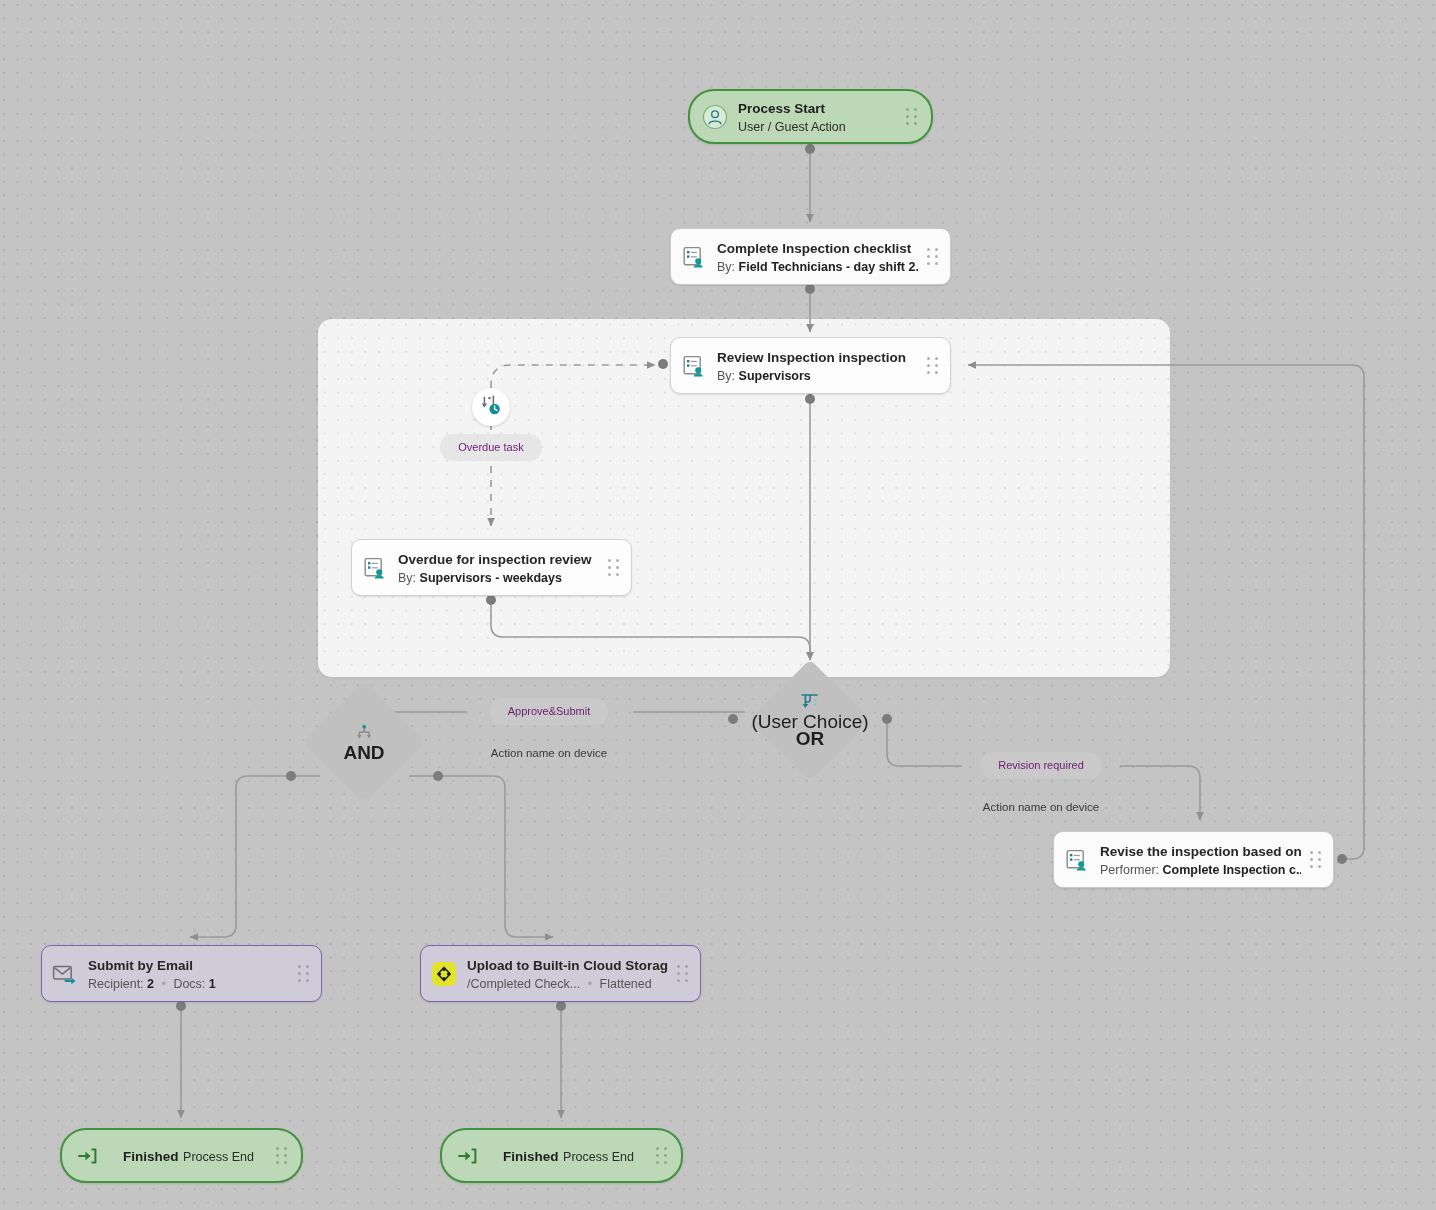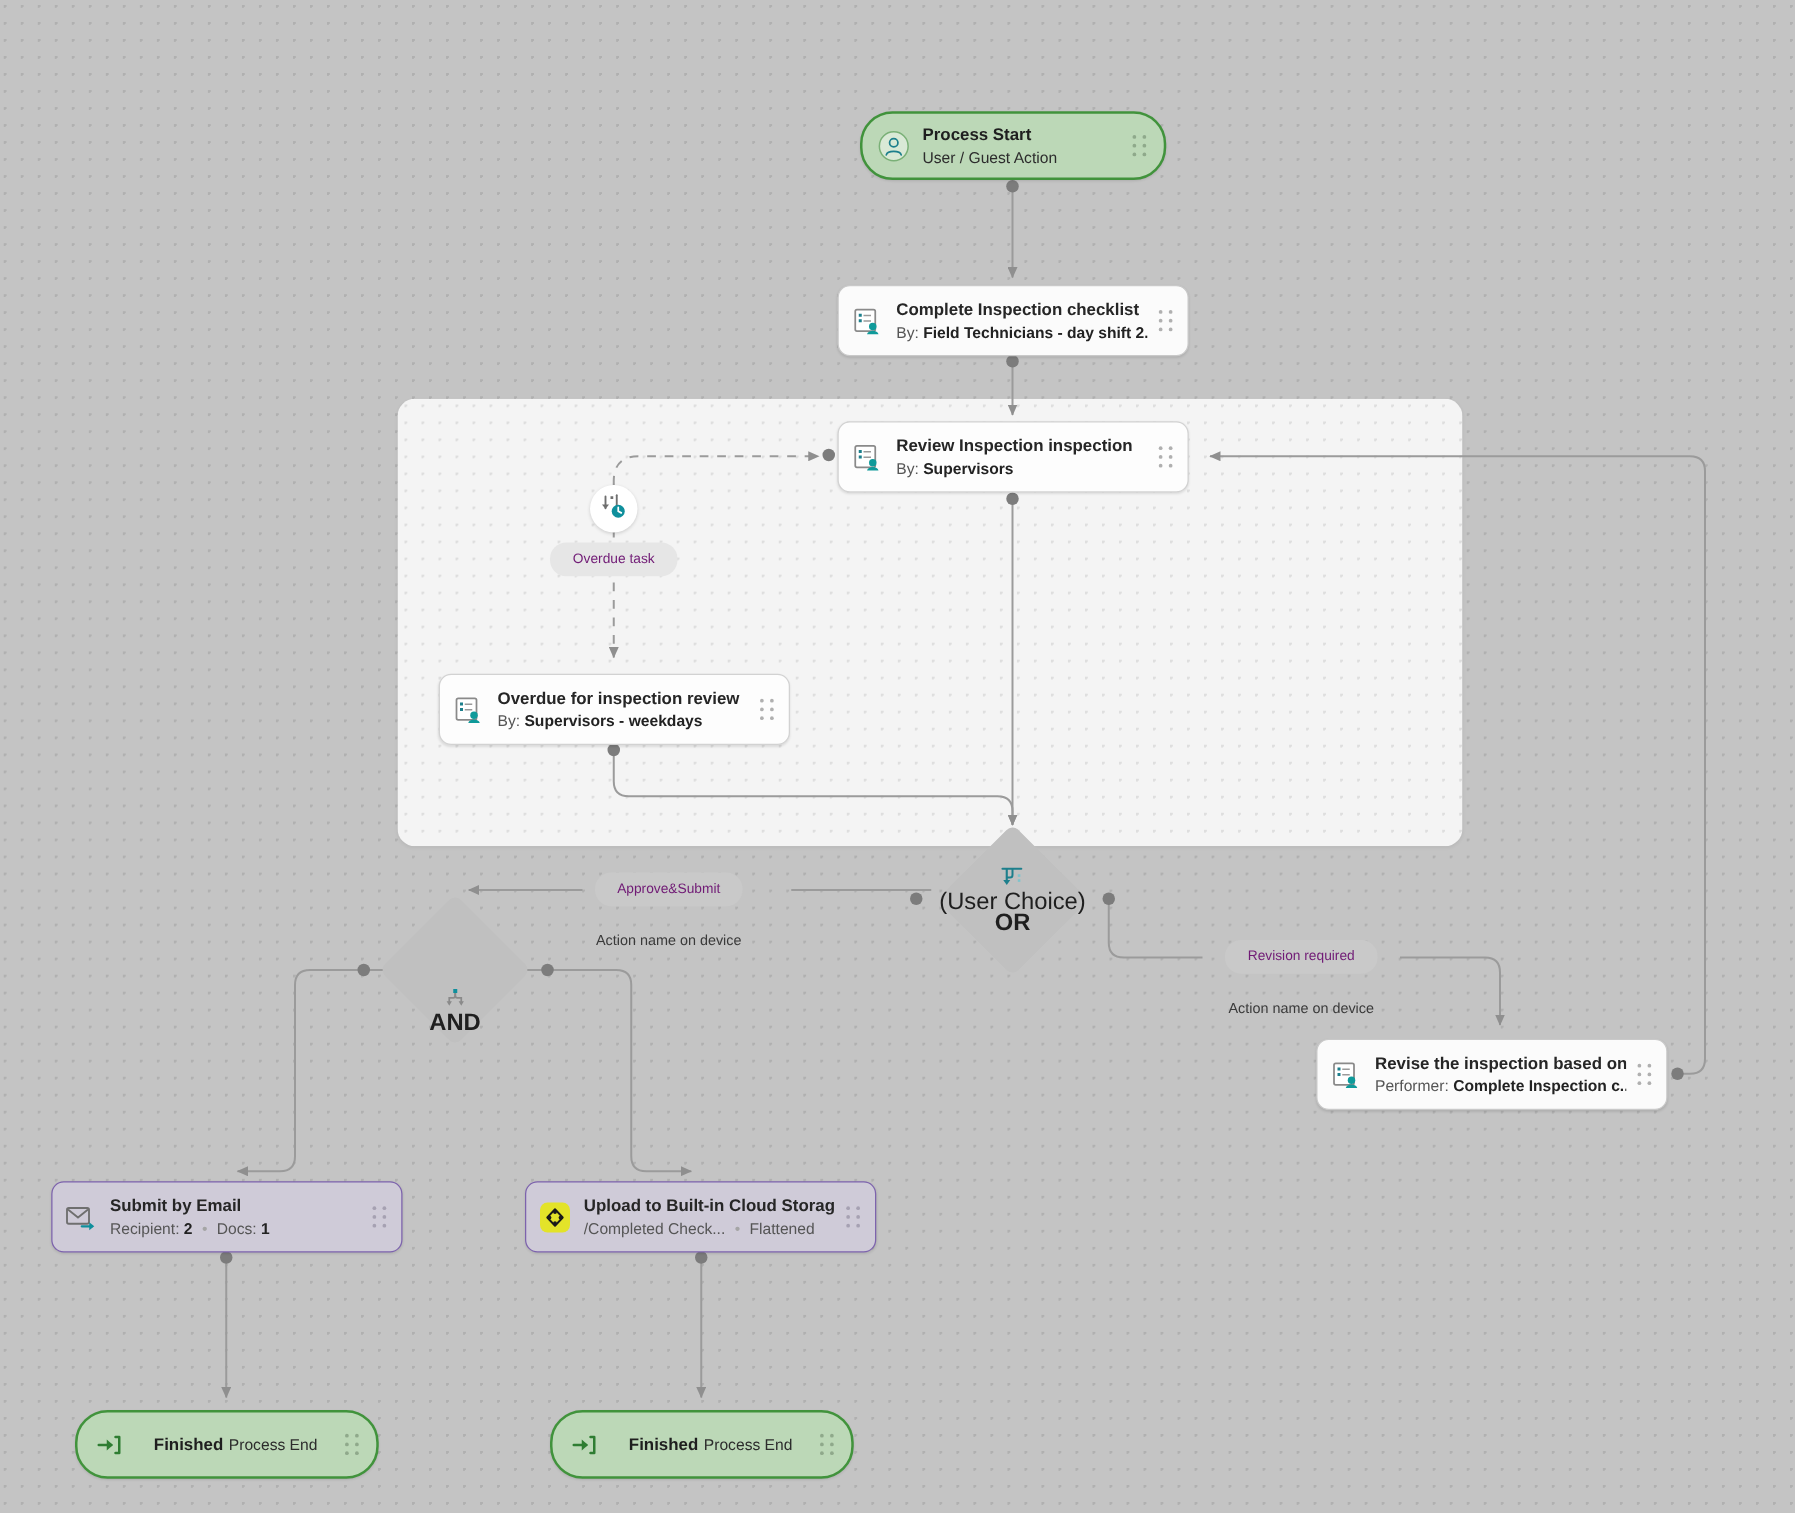--- a/index.html
+++ b/index.html
@@ -420,37 +420,37 @@
         <rect x="15.2" y="7.4" width="2.1" height="2.1" fill="#7fc3cb"></rect>
         <rect x="15.2" y="11.4" width="2.1" height="2.1" fill="#7fc3cb"></rect>
       </svg>
     </span>
     <span class="glabel">
       <span>(User Choice)</span><br>
       <b>OR</b>
     </span>
   </div>
 
-  <div class="gateway" style="left:299px; top:725px; width:130px; height:102px;justify-content:flex-end;">
+  <div class="gateway" style="left:299px; top:691px; width:130px; height:102px;">
     <span class="dia"></span>
     <span class="gicon">
       <svg width="22" height="18" viewBox="0 0 22 18">
         <rect x="9.6" y="1.2" width="3.2" height="3.2" fill="#0f8f9c"></rect>
         <path d="M11.2,4.4 L11.2,6.6 Q11.2,8.2 9.6,8.2 L6.4,8.2 L6.4,12" stroke="#8a8a8a" stroke-width="1.4" fill="none"></path>
         <path d="M11.2,4.4 L11.2,6.6 Q11.2,8.2 12.8,8.2 L16,8.2 L16,12" stroke="#8a8a8a" stroke-width="1.4" fill="none"></path>
         <path d="M4.3,11 L6.4,14.6 L8.5,11 z" fill="#8a8a8a"></path>
         <path d="M13.9,11 L16,14.6 L18.1,11 z" fill="#8a8a8a"></path>
       </svg>
     </span>
     <span class="glabel">
       <b>AND</b>
     </span>
   </div>
 
-  <div class="edge-label" style="left:435px; top:698px; width:200px;">
+  <div class="edge-label" style="left:449px; top:698px; width:200px;">
     <span class="chip">Approve&amp;Submit</span>
     <span class="caption" style="display:block;">Action name on device</span>
   </div>
 
   <div class="edge-label" style="left:941px; top:752px; width:200px;">
     <span class="chip">Revision required</span>
     <span class="caption" style="display:block;">Action name on device</span>
   </div>
 
   <div class="node" style="left:1053px; top:831px; width:281px; height:57px;">

